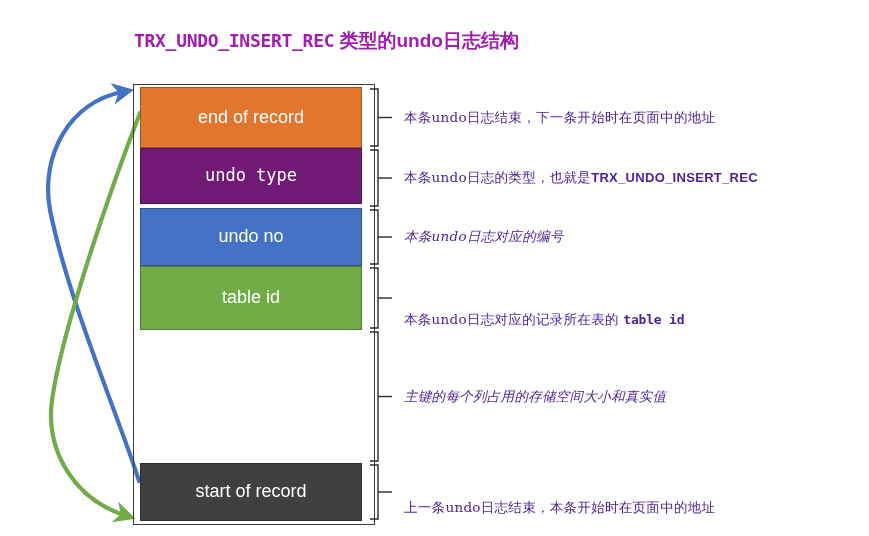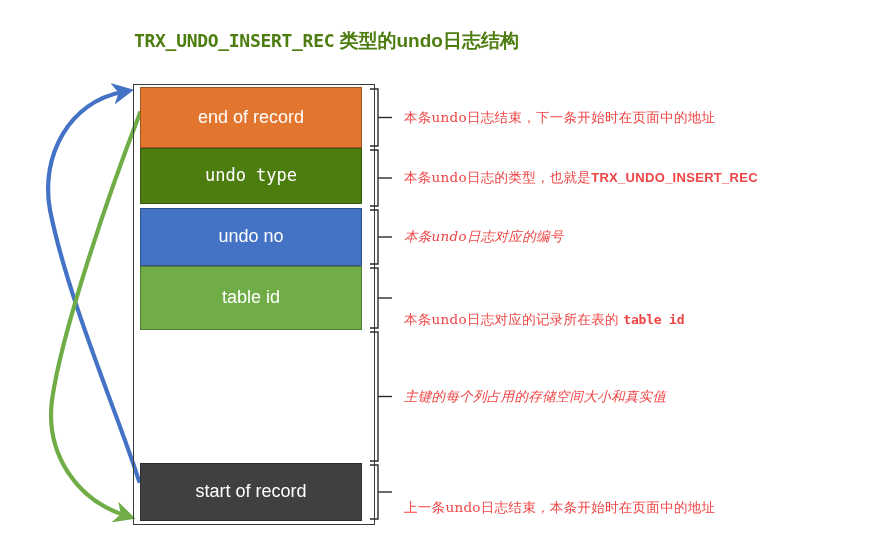--- a/index.html
+++ b/index.html
@@ -19,21 +19,21 @@
   
   #diagram-title {
     position: absolute;
     left: 134px;
     top: 27px;
     width: 520px;
     height: 28px;
     line-height: 28px;
     font-size: 19px;
     font-weight: bold;
-    color: #4d7c0f;
+    color: #a21caf;
     white-space: nowrap;
     letter-spacing: 0px;
   }
   #diagram-title .mono {
     font-family: "DejaVu Sans Mono", "Liberation Mono", monospace;
     font-weight: bold;
     font-size: 18px;
     letter-spacing: -0.3px;
   }
 
@@ -99,21 +99,21 @@
     height: 536px;
     pointer-events: none;
   }
 
   
   .annotation {
     position: absolute;
     left: 404px;
     font-family: "DejaVu Serif", "Liberation Serif", serif;
     font-size: 13.5px;
-    color: #ef4444;
+    color: #4c1d95;
     white-space: nowrap;
     transform: translateY(-50%);
     letter-spacing: 0.3px;
   }
   .annotation .mono {
     font-family: "DejaVu Sans Mono", "Liberation Mono", monospace;
     font-weight: bold;
     font-size: 13px;
     letter-spacing: -0.2px;
   }
@@ -144,21 +144,21 @@
 
   <path d="M 140 113 C 110 190 62 330 52 400 C 45 455 78 500 124 515" fill="none" stroke="#70ad47" stroke-width="4.2" stroke-linecap="round" marker-end="url(#head-green)"></path>
 </svg>
 
 <div id="stack-frame"></div>
 
 <div id="struct-stack">
     <div class="field-block" style="top: 0px; height: 61px; background: rgb(226, 118, 47);">
       <div><span>end of record</span></div>
     </div>
-    <div class="field-block mono-label" style="top: 61px; height: 56px; background: #4d7c0f;">
+    <div class="field-block mono-label" style="top: 61px; height: 56px; background: #701a75;">
       <div><span>undo type</span></div>
     </div>
     <div class="field-block" style="top: 121px; height: 58px; background: rgb(68, 114, 196);">
       <div><span>undo no</span></div>
     </div>
     <div class="field-block" style="top: 179px; height: 64px; background: rgb(112, 173, 71);">
       <div><span>table id</span></div>
     </div>
     <div class="field-block" style="top: 376px; height: 58px; background: #404040;">
       <div><span>start of record</span></div>

